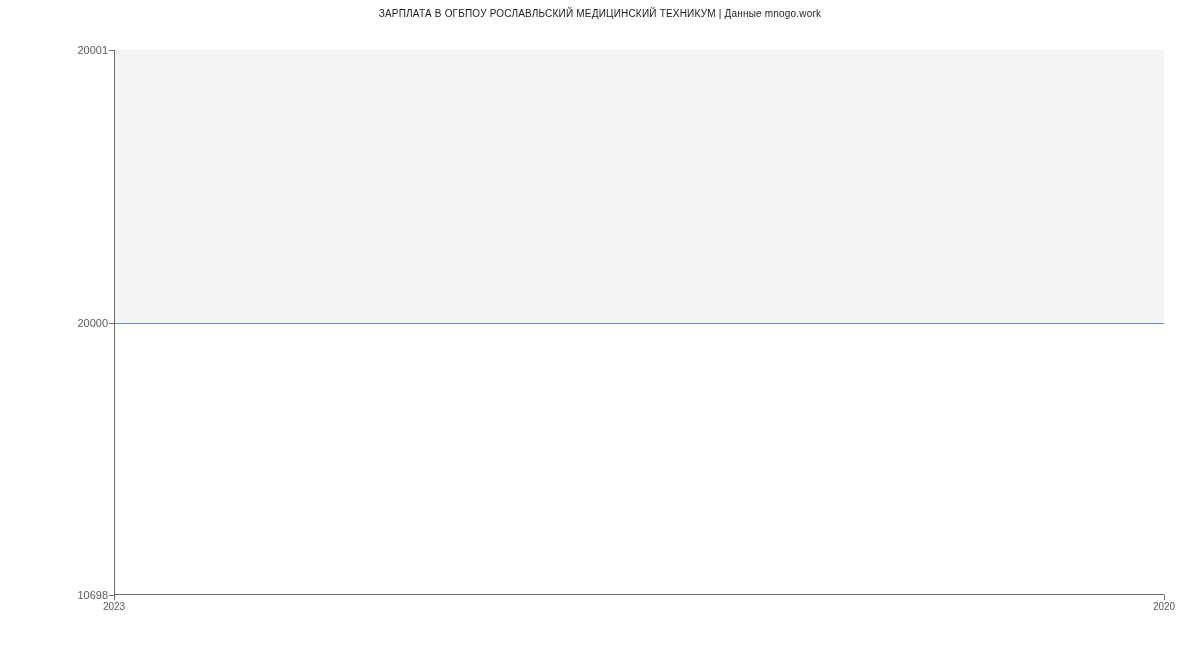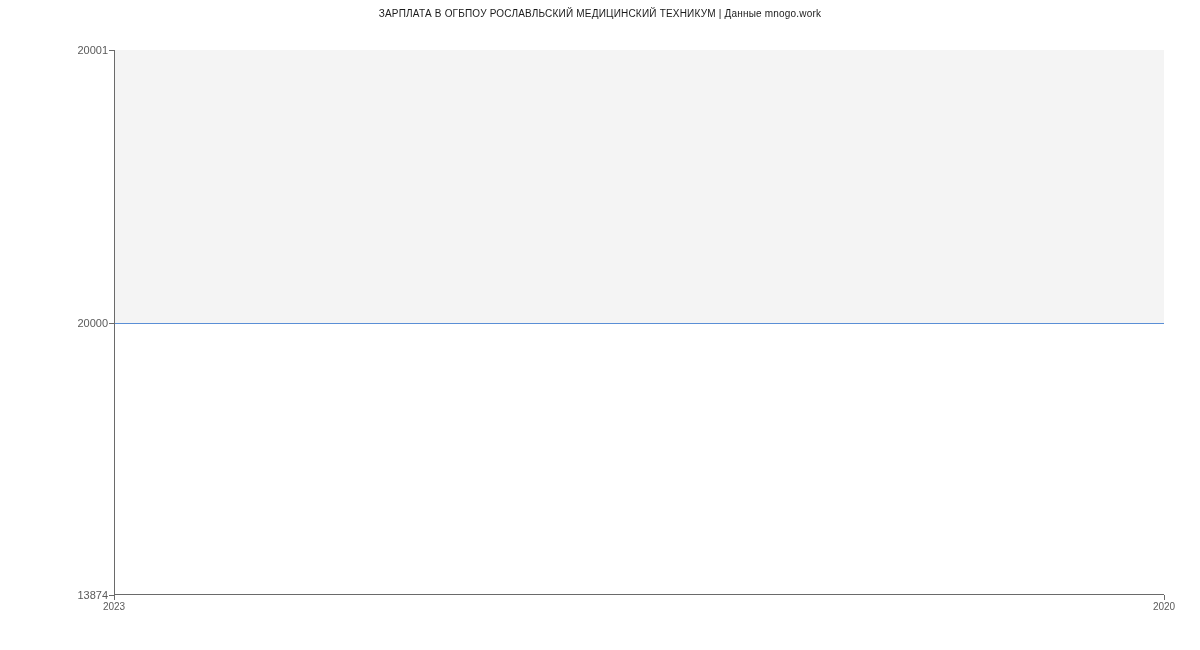--- a/index.html
+++ b/index.html
@@ -110,21 +110,21 @@
 
     <div class="axis-left"></div>
     <div class="axis-bottom"></div>
 
     <span class="y-tickmark" style="top:0%;"></span>
     <span class="y-tickmark" style="top:50%;"></span>
     <span class="y-tickmark" style="top:100%;"></span>
 
     <span class="y-tick" style="top:0%;">20001</span>
     <span class="y-tick" style="top:50%;">20000</span>
-    <span class="y-tick" style="top:100%;">13874</span>
+    <span class="y-tick" style="top:100%;">10698</span>
 
     <span class="x-tickmark" style="left:0%;"></span>
     <span class="x-tickmark" style="left:100%;"></span>
 
     <span class="x-tick" style="left:0%; transform:translateX(-50%);">2023</span>
     <span class="x-tick" style="left:100%; transform:translateX(-50%);">2020</span>
 
   </div>
 </div>
 

